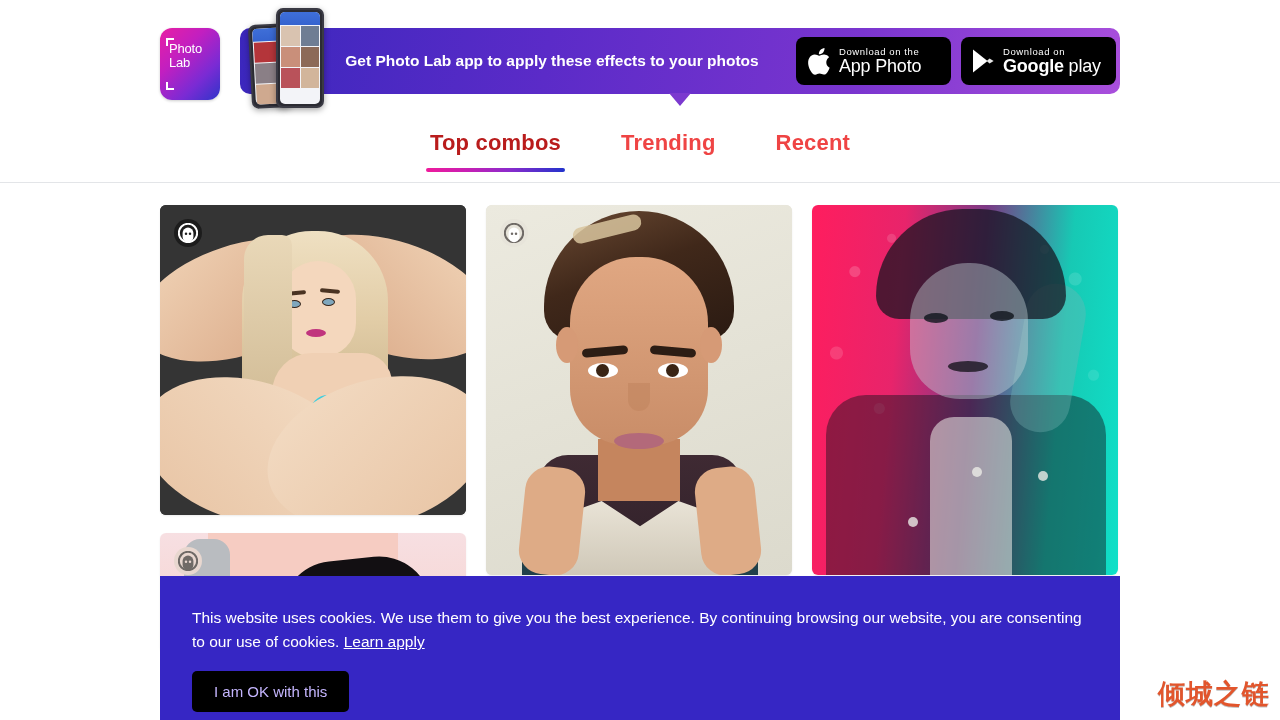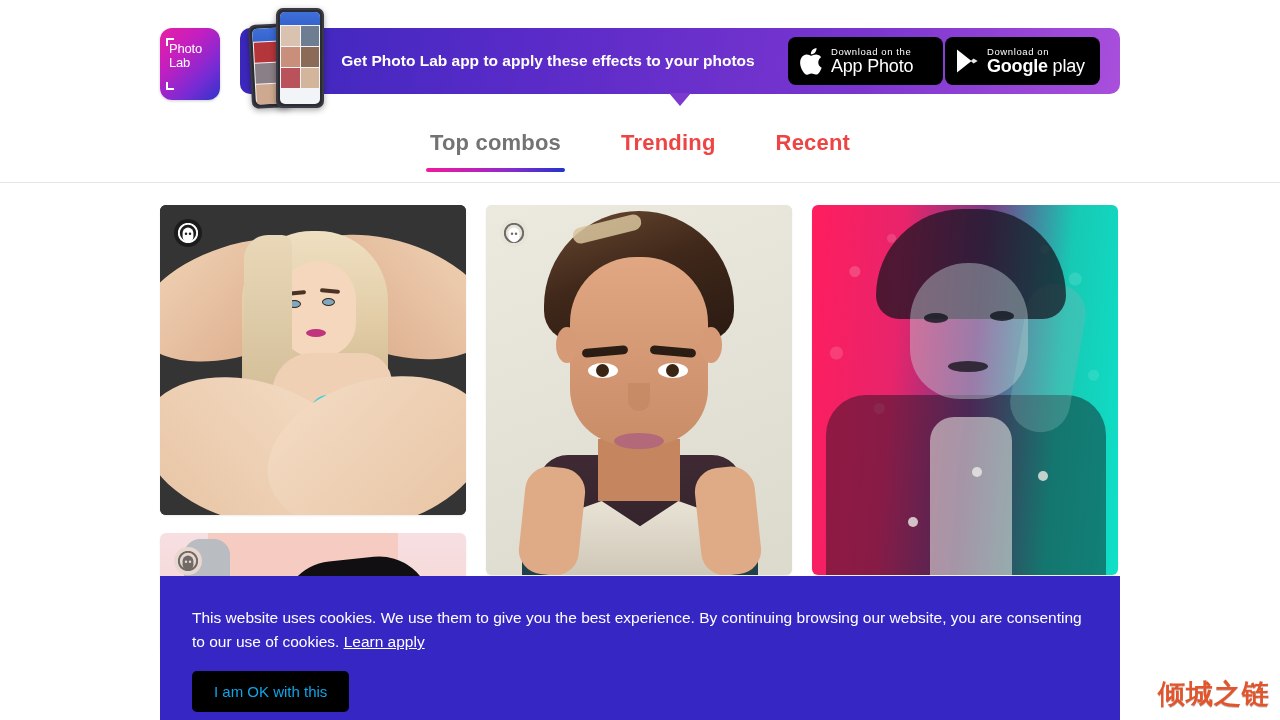--- a/index.html
+++ b/index.html
@@ -53,21 +53,21 @@
   .ph-top { height: 13px; background: linear-gradient(#3f6fd8,#3563cf); }
   .ph-grid { display:grid; grid-template-columns: 1fr 1fr; gap:1px; padding:1px; }
   .ph-cell { height: 20px; background:#c9b3a6; }
   .ph-grid2 { grid-template-columns: 1fr; }
 
   .banner-text {
     flex: 1 1 auto; text-align: center; padding-left: 92px; padding-right: 24px;
     color: #fff; font-size: 15.5px; font-weight: bold;
     font-family: "Liberation Sans", sans-serif;
   }
-  .stores { display: flex; gap: 2px; padding-right: 20px; flex: 0 0 auto; }
+  .stores { display: flex; gap: 10px; padding-right: 4px; flex: 0 0 auto; }
   .store-btn {
     background: #000; border-radius: 8px; height: 48px; width: 155px;
     display: flex; align-items: center; gap: 8px; padding: 0 10px;
     color: #fff; cursor: pointer;
   }
   .store-icon { flex: 0 0 auto; display:flex; align-items:center; justify-content:center; }
   .store-lines { display: flex; flex-direction: column; line-height: 1.05; }
   .store-small { font-size: 9.5px; letter-spacing: .6px; }
   .store-big { font-size: 18px; font-weight: normal; letter-spacing: -.2px; }
   .gplay-big .g1 { font-weight: bold; }
@@ -80,21 +80,21 @@
 
   
   .tabs-row {
     position: absolute; left: 0; top: 126px; width: 1280px; height: 56px;
     display: flex; justify-content: center; align-items: flex-start; gap: 52px;
   }
   .tab {
     position: relative; font-size: 22px; font-weight: bold; color: #ef4444;
     padding: 4px 4px 16px; cursor: pointer; letter-spacing: .2px;
   }
-  .tab.active { color: #737373; }
+  .tab.active { color: #b91c1c; }
   .tab.active .underline {
     position: absolute; left: 0; right: 0; bottom: 0; height: 4px; border-radius: 2px;
     background: linear-gradient(90deg, #ef1b9b 0%, #c71fb4 30%, #8a2bcc 60%, #2233cc 100%);
   }
   .divider { position: absolute; left: 0; top: 182px; width: 1280px; height: 1px; background: #e3e5e8; }
 
   
   .grid {
     position: absolute; left: 160px; top: 205px; width: 960px;
     display: flex; gap: 20px;
@@ -224,21 +224,21 @@
   .cookie {
     position: absolute; left: 160px; top: 576px; width: 960px; height: 144px;
     background: #3626c4; color: #ffffff; z-index: 20;
     padding: 30px 32px 0 32px;
   }
   .cookie-text { font-size: 15.5px; line-height: 24px; max-width: 900px; }
   .learn {
     color: #ffffff; text-decoration: underline; cursor: pointer; font-size: 15.5px;
   }
   .ok-btn {
-    margin-top: 17px; background: #000; color: #0ea5e9; border: none;
+    margin-top: 17px; background: #000; color: #c4b5fd; border: none;
     border-radius: 5px; padding: 12px 22px; font-size: 15px; cursor: pointer;
     font-family: "Liberation Sans", sans-serif;
   }
 
   
   .watermark {
     position: absolute; right: 10px; bottom: 8px; z-index: 30;
     color: #e2552c; font-size: 27px; font-weight: bold; letter-spacing: 1px;
     font-family: "DejaVu Sans", sans-serif;
     text-shadow: 0 1px 0 rgba(0,0,0,.25);

